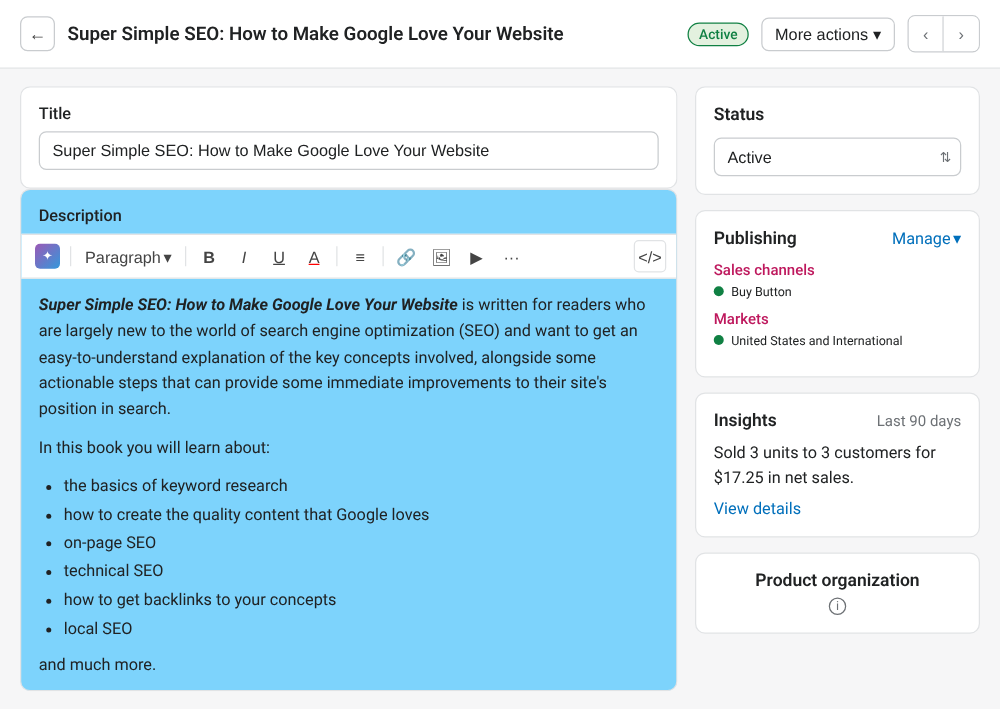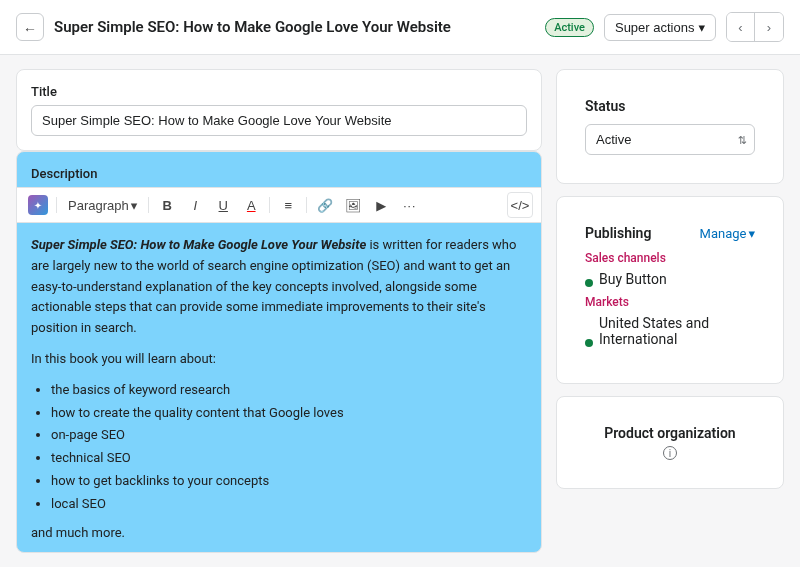--- a/index.html
+++ b/index.html
@@ -212,21 +212,21 @@
       display: flex;
       flex-direction: column;
       gap: 12px;
       overflow-y: auto;
     }
 
     .right-card {
       background: #fff;
       border: 1px solid #e1e3e5;
       border-radius: 8px;
-      padding: 28px;
+      padding: 14px;
     }
 
     .right-card-title {
       font-size: 14px;
       font-weight: 600;
       color: #202223;
       margin-bottom: 10px;
     }
 
     .status-select-wrapper {
@@ -271,23 +271,23 @@
       text-decoration: none;
     }
     .section-sub-label {
       font-size: 12px;
       font-weight: 500;
       color: #be185d;
       margin-bottom: 6px;
     }
     .channel-item {
       display: flex;
-      align-items: flex-end;
+      align-items: flex-start;
       gap: 6px;
-      font-size: 14px;
+      font-size: 10px;
       margin-bottom: 8px;
     }
     .dot-green {
       width: 8px;
       height: 8px;
       border-radius: 50%;
       background: #108043;
       flex-shrink: 0;
     }
 
@@ -352,21 +352,21 @@
 
 <div class="page-wrapper">
 
   <div class="top-bar">
     <button class="back-btn">
       <span>←</span>
     </button>
     <span class="page-title-text">Super Simple SEO: How to Make Google Love Your Website</span>
     <span class="active-badge">Active</span>
     <button class="more-actions-btn">
-      <span>Super actions</span>
+      <span>More actions</span>
       <span>▾</span>
     </button>
     <div class="nav-btn-group">
       <button class="nav-btn">
         <span>‹</span>
       </button>
       <button class="nav-btn">
         <span>›</span>
       </button>
     </div>
@@ -475,20 +475,28 @@
           <div class="dot-green"></div>
           <span>Buy Button</span>
         </div>
         <div class="section-sub-label" style="margin-top:6px;">Markets</div>
         <div class="channel-item">
           <div class="dot-green"></div>
           <span>United States and International</span>
         </div>
       </div>
 
+      <div class="right-card">
+        <div class="insights-header">
+          <div class="right-card-title" style="margin-bottom:0;">Insights</div>
+          <span class="insights-period">Last 90 days</span>
+        </div>
+        <div class="insights-text">Sold 3 units to 3 customers for $17.25 in net sales.</div>
+        <a class="view-details-link">View details</a>
+      </div>
 
       <div class="right-card">
         <div class="org-header">
           <div class="right-card-title" style="margin-bottom:0;">Product organization</div>
           <div class="info-icon">i</div>
         </div>
       </div>
 
     </div>
   </div>

